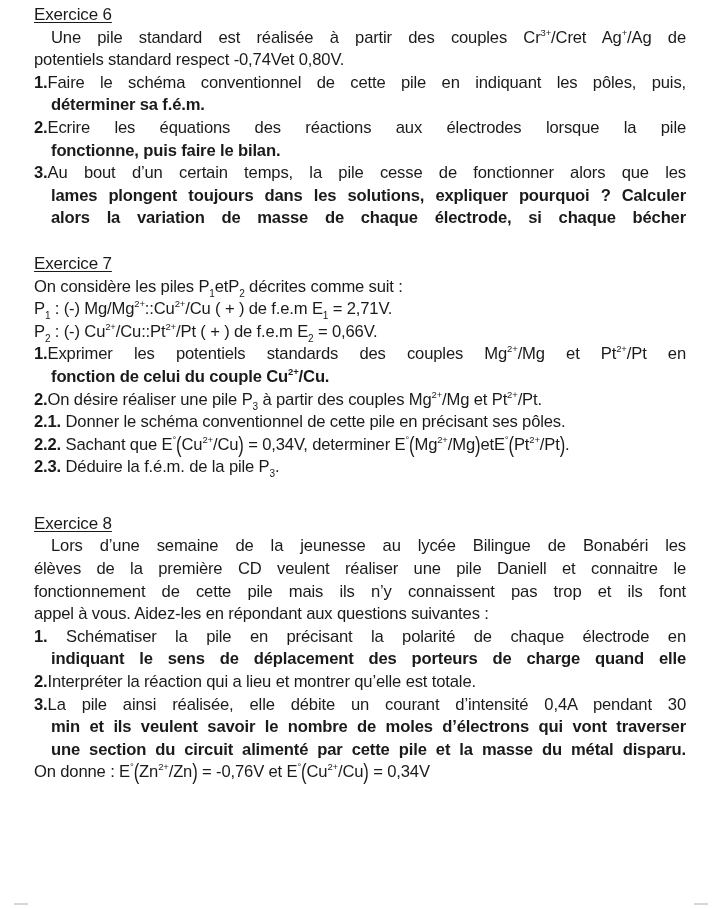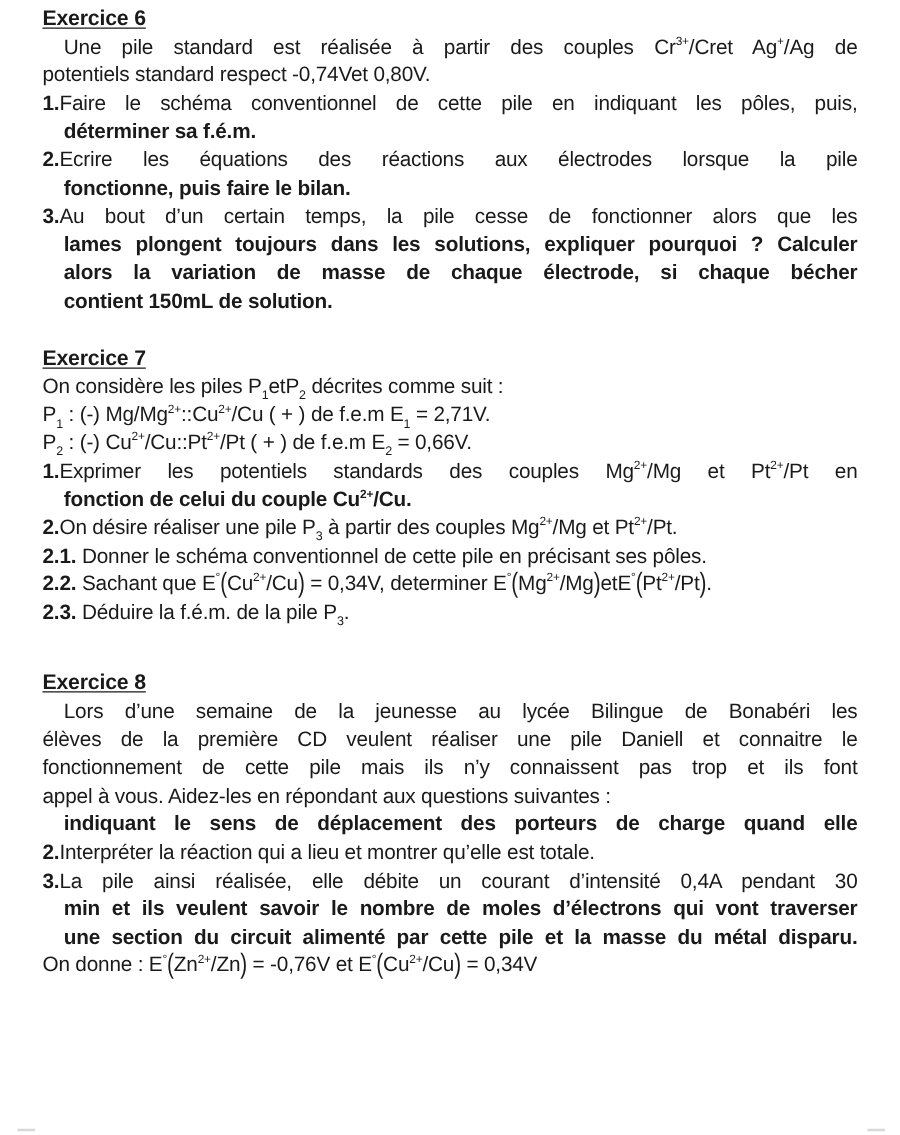--- a/index.html
+++ b/index.html
@@ -7,21 +7,21 @@
     width: 720px; height: 908px; overflow: hidden; position: relative;
     font-family: "Liberation Sans", sans-serif;
     color: #1a1a1a;
   }
   .page { position: absolute; left: 34px; top: 4px; width: 652px; }
   .line {
     font-size: 16.6px; line-height: 22.6px; height: 22.6px;
     white-space: nowrap; letter-spacing: -0.15px;
   }
   .j { text-align: justify; text-align-last: justify; white-space: normal; }
-  .title { font-size: 17px; text-decoration: underline; text-decoration-thickness: 1px; text-underline-offset: 2px; font-weight: bold; }
+  .title { font-size: 17px; text-decoration: underline; text-decoration-thickness: 1px; text-underline-offset: 2px; }
   .ind { padding-left: 17px; font-weight: bold; }
   .num { font-weight: bold; }
   .gap { height: 23px; }
   sup { font-size: 9.5px; vertical-align: 7px; line-height: 0; }
   sub { font-size: 10px; vertical-align: -5px; line-height: 0; }
   .par { display: inline-block; transform: scaleY(1.35); font-weight: 300; }
   .corner { position: absolute; top: 903px; width: 14px; height: 2px; background: #d8d8d8; }
 </style>
 </head>
 <body>
@@ -42,21 +42,20 @@
   <div class="line j">
     <span class="num">2.</span><span>Ecrire les équations des réactions aux électrodes lorsque la pile</span>
   </div>
   <div class="line ind">fonctionne, puis faire le bilan.</div>
 
   <div class="line j">
     <span class="num">3.</span><span>Au bout d’un certain temps, la pile cesse de fonctionner alors que les</span>
   </div>
   <div class="line ind j">lames plongent toujours dans les solutions, expliquer pourquoi ? Calculer</div>
   <div class="line ind j">alors la variation de masse de chaque électrode, si chaque bécher</div>
-  <div class="line ind">contient 150mL de solution.</div>
 
   <div class="gap"></div>
 
   <div class="line title">Exercice 7</div>
   <div class="line">
     <span>On considère les piles P</span><sub>1</sub><span>etP</span><sub>2</sub><span> décrites comme suit :</span>
   </div>
   <div class="line">
     <span>P</span><sub>1</sub><span> : (-) Mg/Mg</span><sup>2+</sup><span>::Cu</span><sup>2+</sup><span>/Cu ( + ) de f.e.m E</span><sub>1</sub><span> = 2,71V.</span>
   </div>
@@ -85,20 +84,23 @@
   </div>
 
   <div class="gap" style="height:34px;"></div>
 
   <div class="line title">Exercice 8</div>
   <div class="line j" style="padding-left:17px;">Lors d’une semaine de la jeunesse au lycée Bilingue de Bonabéri les</div>
   <div class="line j">élèves de la première CD veulent réaliser une pile Daniell et connaitre le</div>
   <div class="line j">fonctionnement de cette pile mais ils n’y connaissent pas trop et ils font</div>
   <div class="line">appel à vous. Aidez-les en répondant aux questions suivantes :</div>
 
+  <div class="line j">
+    <span class="num">1.</span><span> Schématiser la pile en précisant la polarité de chaque électrode en</span>
+  </div>
   <div class="line ind j">indiquant le sens de déplacement des porteurs de charge quand elle</div>
 
   <div class="line">
     <span class="num">2.</span><span>Interpréter la réaction qui a lieu et montrer qu’elle est totale.</span>
   </div>
 
   <div class="line j">
     <span class="num">3.</span><span>La pile ainsi réalisée, elle débite un courant d’intensité 0,4A pendant 30</span>
   </div>
   <div class="line ind j">min et ils veulent savoir le nombre de moles d’électrons qui vont traverser</div>

